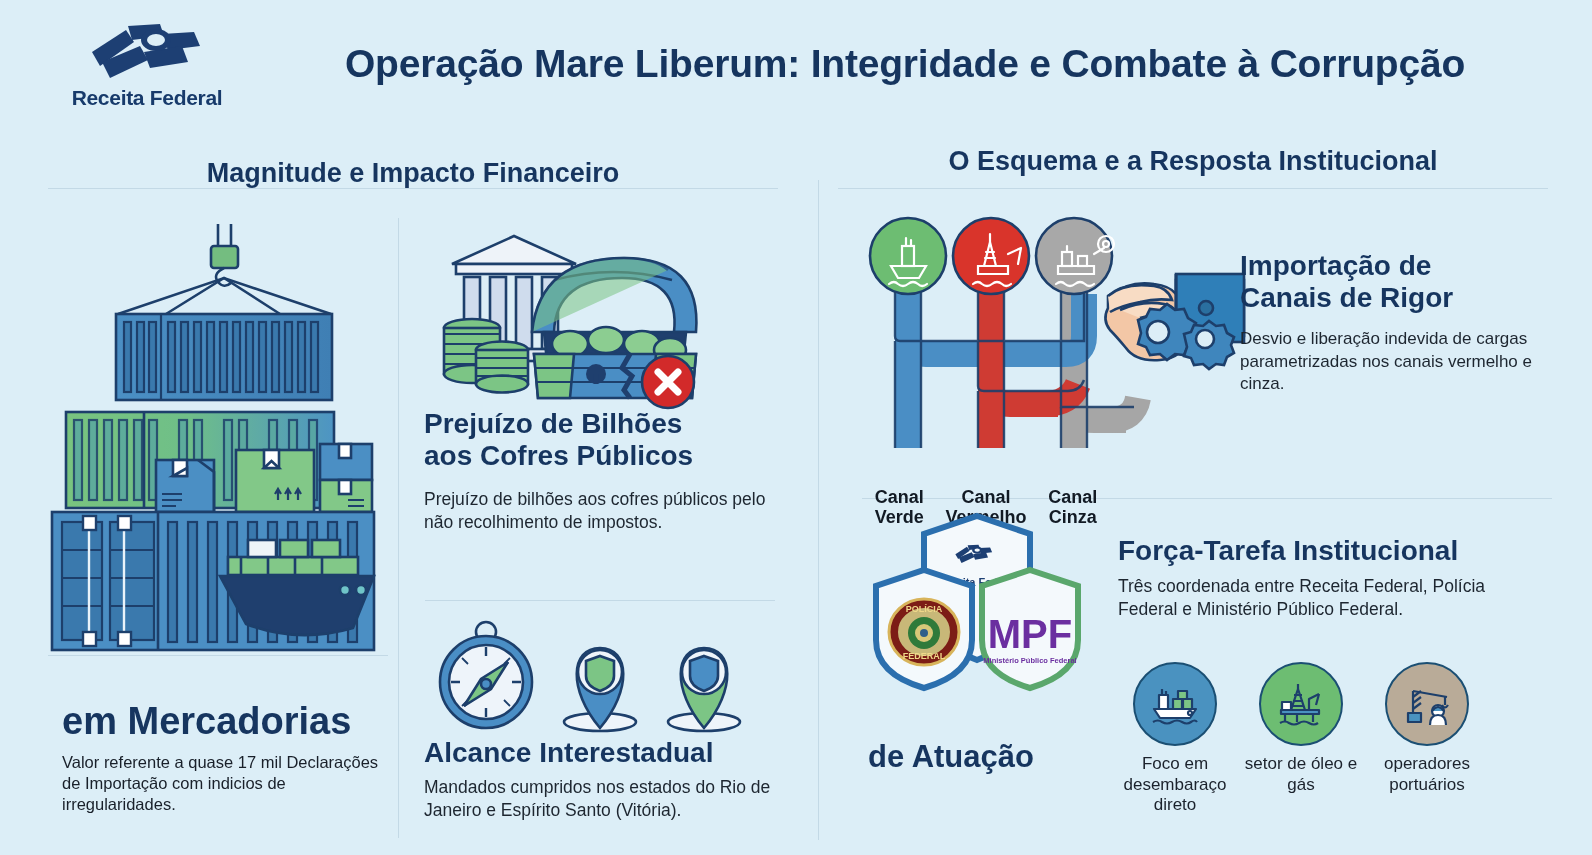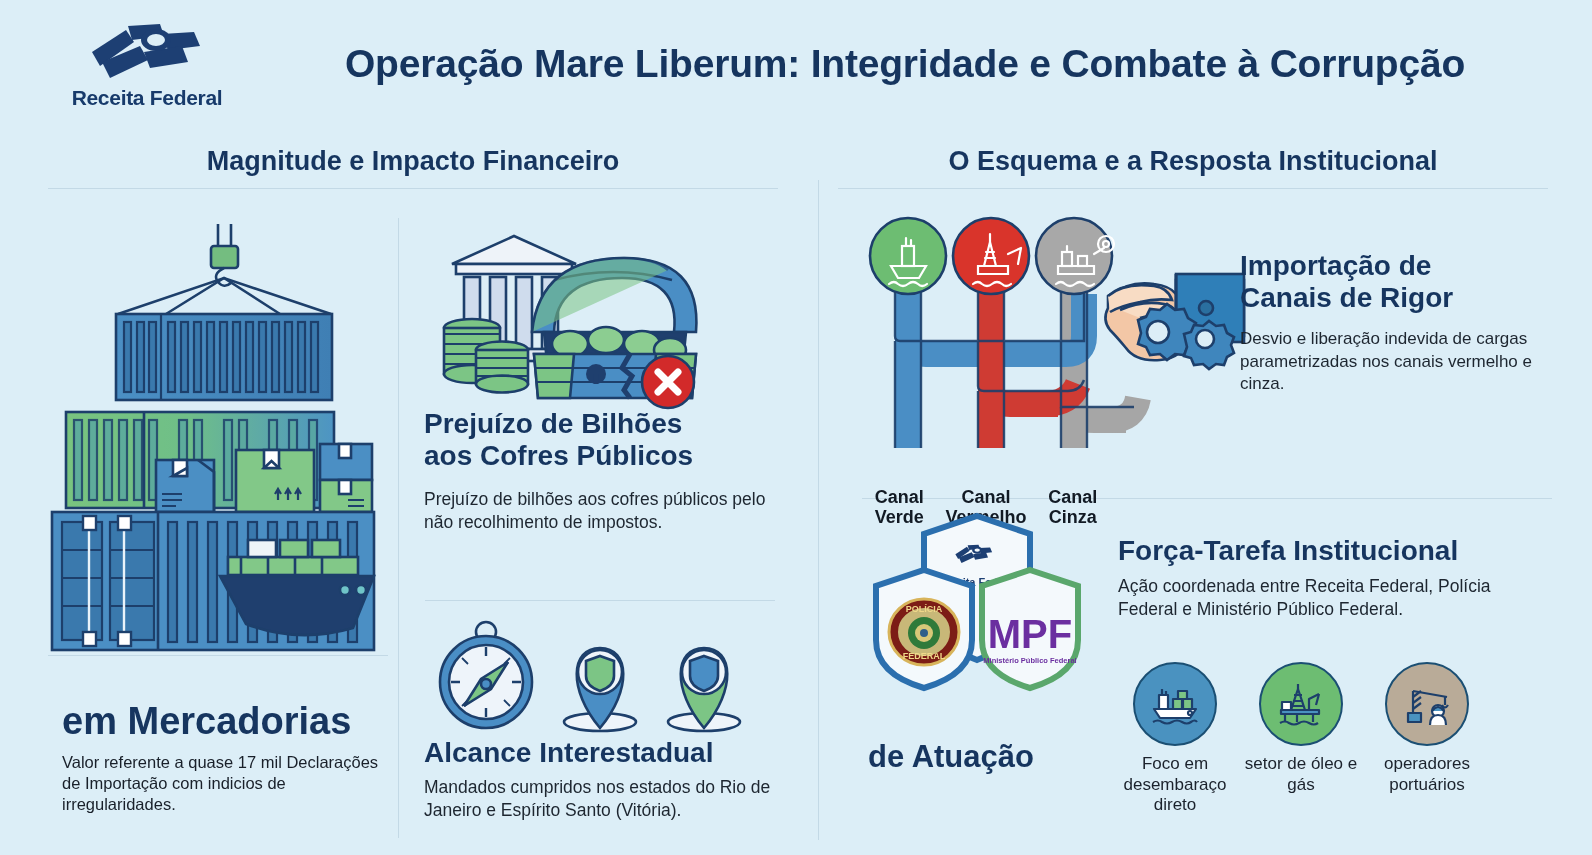--- a/index.html
+++ b/index.html
@@ -25,21 +25,21 @@
     text-align: center;
     font-size: 39px; font-weight: bold; color: #16355f;
     letter-spacing: -0.2px;
   }
 
   
   .sec-head {
     position: absolute; font-size: 27px; font-weight: bold; color: #16355f;
     text-align: center;
   }
-  .sec-head.left { left: 48px; top: 146px; width: 730px; }
+  .sec-head.left { left: 48px; top: 158px; width: 730px; }
   .sec-head.right { left: 838px; top: 146px; width: 710px; }
   .hr {
     position: absolute; height: 1px; background: #c3d9e6;
   }
   .hr.l { left: 48px; top: 188px; width: 730px; }
   .hr.r { left: 838px; top: 188px; width: 710px; }
   .vdiv-main { position: absolute; left: 818px; top: 180px; width: 1px; height: 660px; background: #c3d9e6; }
   .vdiv-left { position: absolute; left: 398px; top: 218px; width: 1px; height: 620px; background: #c3d9e6; }
   .hr.lsub { left: 425px; top: 600px; width: 350px; }
   .hr.rsub { left: 862px; top: 498px; width: 690px; }
@@ -470,21 +470,21 @@
     </g>
 
     <g stroke="#5aa76c" stroke-width="6" fill="#f4f9fc">
       <path d="M158 62 L206 78 L206 132 Q206 166 158 180 Q110 166 110 132 L110 78 Z"></path>
     </g>
     <text x="158" y="140" text-anchor="middle" font-family="Liberation Sans, sans-serif" font-size="40" font-weight="bold" fill="#6b2fa0">MPF</text>
     <text x="158" y="155" text-anchor="middle" font-family="Liberation Sans, sans-serif" font-size="7.5" font-weight="bold" fill="#6b2fa0">Ministério Público Federal</text>
   </svg>
 
   <div class="blk-title" id="title-ft">Força-Tarefa Institucional</div>
-  <div class="blk-body" id="body-ft">Ação coordenada entre Receita Federal, Polícia Federal e Ministério Público Federal.</div>
+  <div class="blk-body" id="body-ft">Três coordenada entre Receita Federal, Polícia Federal e Ministério Público Federal.</div>
 
   <div class="big-stat" id="stat-tres">
     <br>
     <span>de Atuação</span>
   </div>
 
   <div class="fronts">
     <div class="front">
       <div class="front-circle" style="background:#4a92c0;">
         <svg width="56" height="46" viewBox="0 0 56 46">

